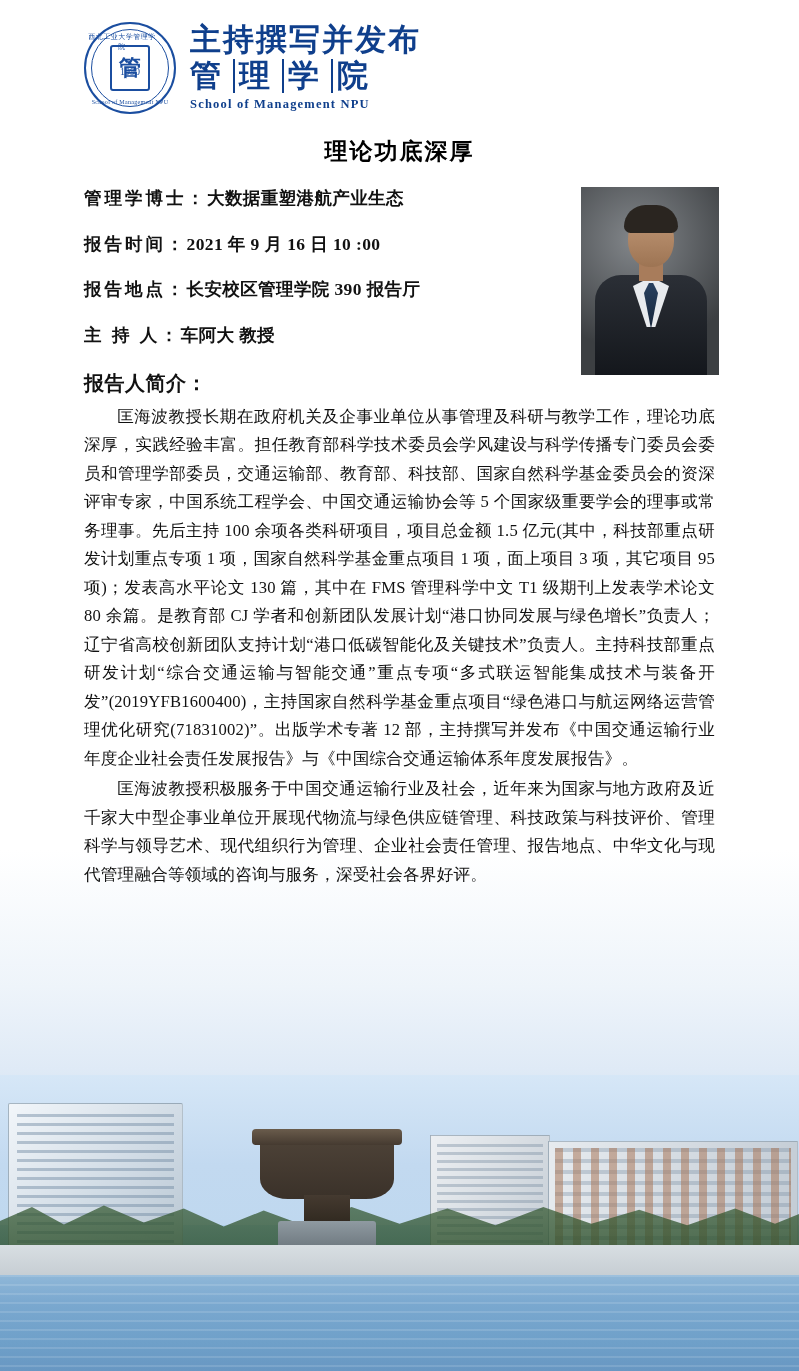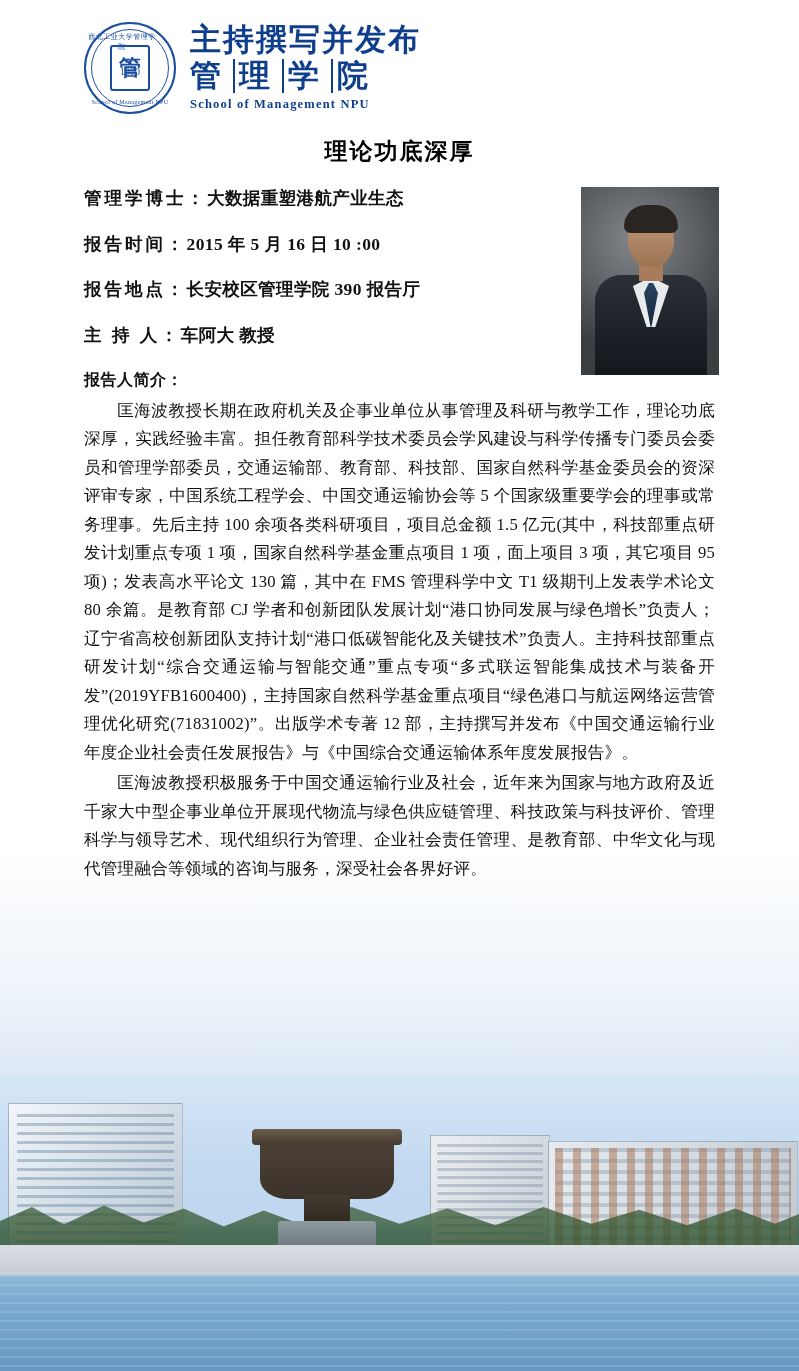--- a/index.html
+++ b/index.html
@@ -237,21 +237,21 @@
     clip-path: polygon(50% 0, 100% 18%, 62% 100%, 38% 100%, 0 18%);
   }
   .p-tie {
     position:absolute; left: 63px; top: 96px; width: 14px; height: 46px;
     background: linear-gradient(to bottom,#29415f,#16263b);
     clip-path: polygon(35% 0, 65% 0, 100% 22%, 50% 100%, 0 22%);
   }
 
   
   .bio-head {
-    font-size: 16px;
+    font-size: 20px;
     font-weight: bold;
     margin: 12px 0 6px 0;
     letter-spacing: .5px;
   }
   .bio-p {
     font-size: 16.6px;
     line-height: 1.72;
     text-align: justify;
     text-justify: inter-ideograph;
     text-indent: 2em;
@@ -306,23 +306,23 @@
         <div class="p-bg"></div>
         <div class="p-body"></div>
         <div class="p-shirt"></div>
         <div class="p-tie"></div>
         <div class="p-neck"></div>
         <div class="p-head"></div>
         <div class="p-hair"></div>
       </div>
 
       <p class="meta-line"><span class="meta-label">管理学博士：</span><span>大数据重塑港航产业生态</span></p>
-      <p class="meta-line"><span class="meta-label">报告时间：</span><span>2015 年 5 月 16 日 10 :00</span></p>
+      <p class="meta-line"><span class="meta-label">报告时间：</span><span>2021 年 9 月 16 日 10 :00</span></p>
       <p class="meta-line"><span class="meta-label">报告地点：</span><span>长安校区管理学院 390 报告厅</span></p>
       <p class="meta-line"><span class="meta-label">主 持 人：</span><span>车阿大 教授</span></p>
     </div>
 
     <div class="bio-head">报告人简介：</div>
     <p class="bio-p">匡海波教授长期在政府机关及企事业单位从事管理及科研与教学工作，理论功底深厚，实践经验丰富。担任教育部科学技术委员会学风建设与科学传播专门委员会委员和管理学部委员，交通运输部、教育部、科技部、国家自然科学基金委员会的资深评审专家，中国系统工程学会、中国交通运输协会等 5 个国家级重要学会的理事或常务理事。先后主持 100 余项各类科研项目，项目总金额 1.5 亿元(其中，科技部重点研发计划重点专项 1 项，国家自然科学基金重点项目 1 项，面上项目 3 项，其它项目 95 项)；发表高水平论文 130 篇，其中在 FMS 管理科学中文 T1 级期刊上发表学术论文 80 余篇。是教育部 CJ 学者和创新团队发展计划“港口协同发展与绿色增长”负责人；辽宁省高校创新团队支持计划“港口低碳智能化及关键技术”负责人。主持科技部重点研发计划“综合交通运输与智能交通”重点专项“多式联运智能集成技术与装备开发”(2019YFB1600400)，主持国家自然科学基金重点项目“绿色港口与航运网络运营管理优化研究(71831002)”。出版学术专著 12 部，主持撰写并发布《中国交通运输行业年度企业社会责任发展报告》与《中国综合交通运输体系年度发展报告》。</p>
-    <p class="bio-p">匡海波教授积极服务于中国交通运输行业及社会，近年来为国家与地方政府及近千家大中型企事业单位开展现代物流与绿色供应链管理、科技政策与科技评价、管理科学与领导艺术、现代组织行为管理、企业社会责任管理、是教育部、中华文化与现代管理融合等领域的咨询与服务，深受社会各界好评。</p>
+    <p class="bio-p">匡海波教授积极服务于中国交通运输行业及社会，近年来为国家与地方政府及近千家大中型企事业单位开展现代物流与绿色供应链管理、科技政策与科技评价、管理科学与领导艺术、现代组织行为管理、企业社会责任管理、报告地点、中华文化与现代管理融合等领域的咨询与服务，深受社会各界好评。</p>
 
   </div>
 </div>
 
 </body></html>

